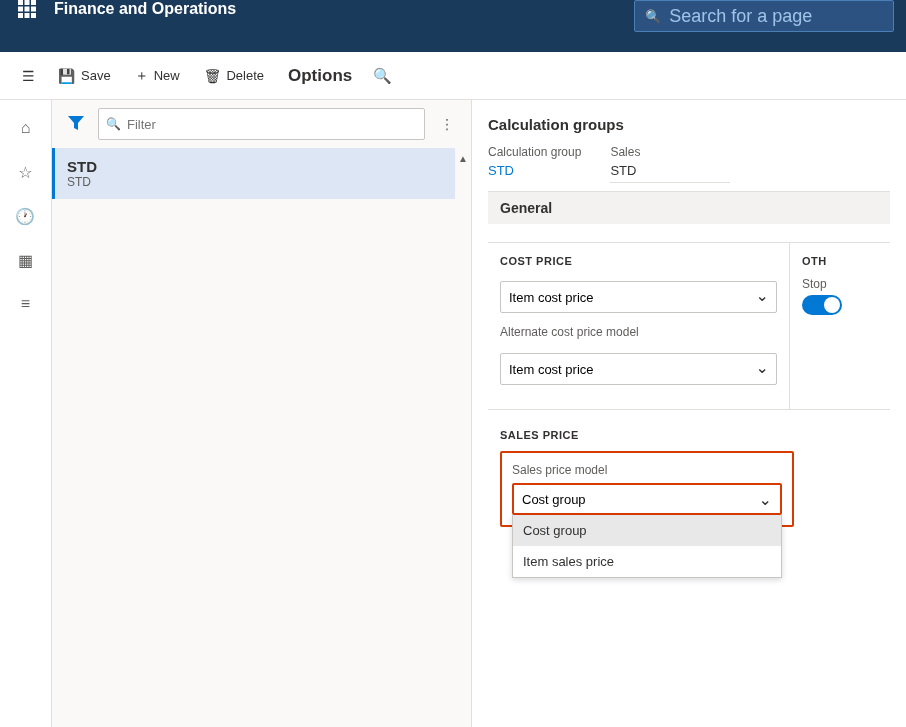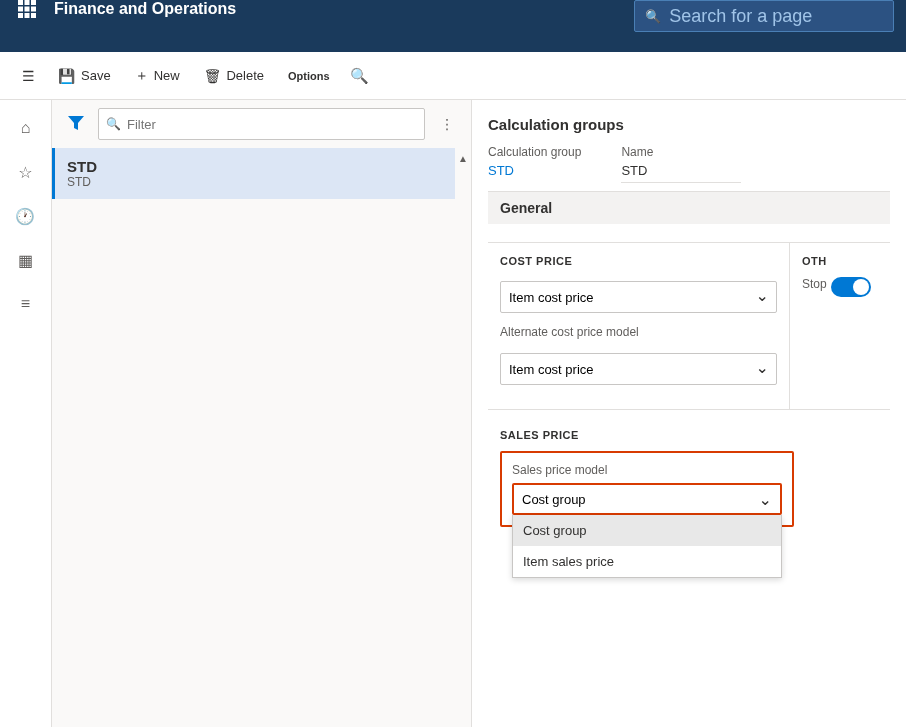--- a/index.html
+++ b/index.html
@@ -68,21 +68,21 @@
       font-size: 13px;
       color: #323130;
       border-radius: 2px;
     }
     .toolbar-btn .btn-icon { font-size: 14px; }
     .toolbar-options {
       padding: 6px 10px;
       border: none;
       background: transparent;
       cursor: pointer;
-      font-size: 11px;
+      font-size: 17px;
       font-weight: 600;
       color: #323130;
       border-radius: 2px;
     }
     .toolbar-search-btn {
       width: 32px;
       height: 32px;
       border: none;
       background: transparent;
       cursor: pointer;
@@ -241,21 +241,21 @@
       padding: 16px;
     }
     .detail-section-title {
       font-size: 15px;
       font-weight: 600;
       color: #323130;
       margin-bottom: 12px;
     }
     .field-group {
       display: flex;
-      gap: 40px;
+      gap: 29px;
       margin-bottom: 4px;
     }
     .field-item {
       display: flex;
       flex-direction: column;
       gap: 4px;
     }
     .field-label {
       font-size: 12px;
       color: #605e5c;
@@ -340,21 +340,21 @@
       top: 50%;
       transform: translateY(-60%);
       font-size: 16px;
       color: #323130;
       pointer-events: none;
     }
 
     
     .toggle-wrap {
       display: flex;
-      flex-direction: row;
+      flex-direction: column;
       gap: 4px;
     }
     .toggle-label-sm {
       font-size: 12px;
       color: #605e5c;
     }
     .toggle {
       width: 40px;
       height: 20px;
       background: #0078d4;
@@ -538,21 +538,21 @@
   <div class="detail-panel">
 
     <div class="detail-section-title">Calculation groups</div>
 
     <div class="field-group">
       <div class="field-item">
         <div class="field-label">Calculation group</div>
         <a class="field-value-link">STD</a>
       </div>
       <div class="field-item">
-        <div class="field-label">Name</div>
+        <div class="field-label">Sales</div>
         <div class="field-value-text">STD</div>
       </div>
     </div>
 
     <div class="general-section">
       <div class="general-header">General</div>
 
       <div class="columns-layout">
 
         <div class="cost-price-col">

